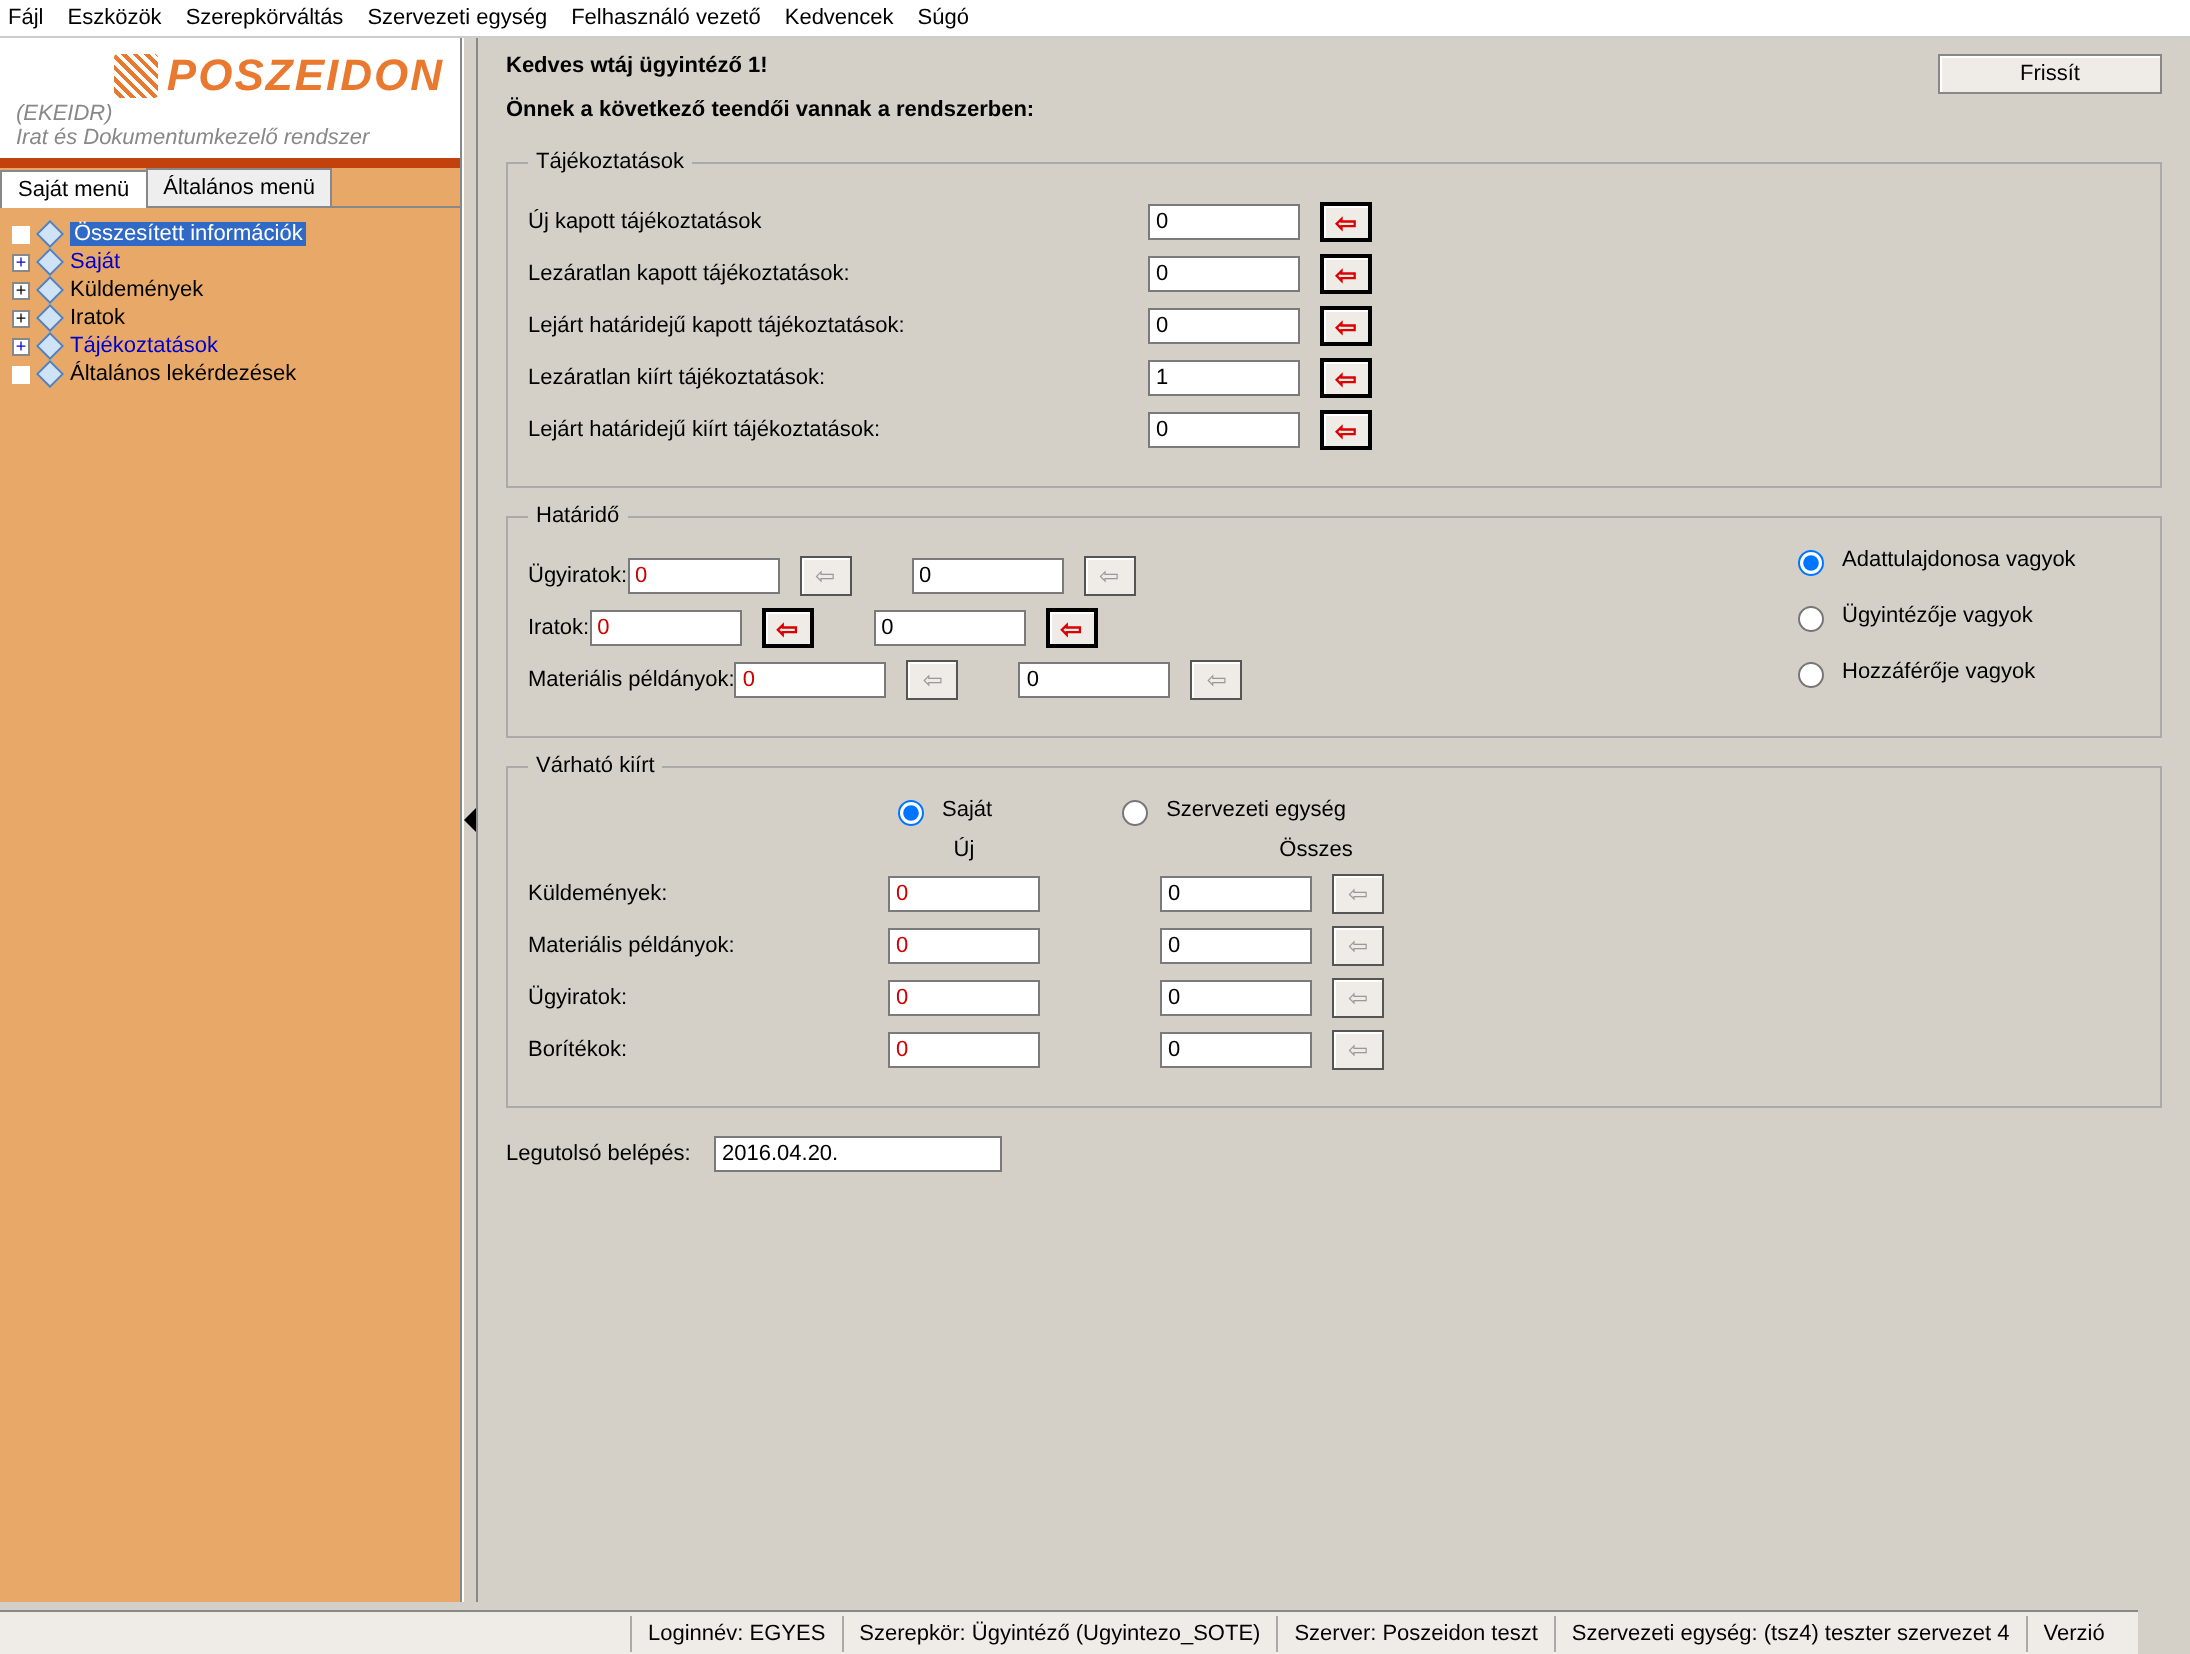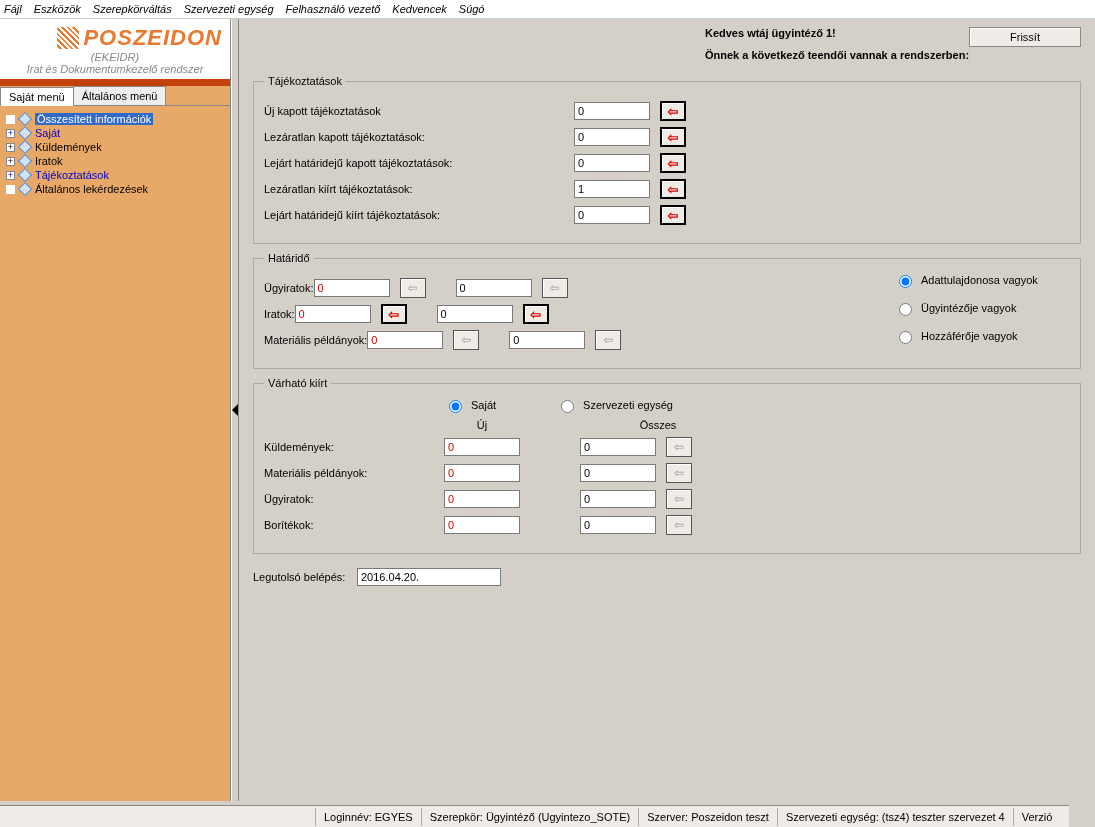--- a/index.html
+++ b/index.html
@@ -11,38 +11,37 @@
     width: 1095px;
     height: 827px;
     overflow: hidden;
   }
   .menubar {
     background: #fff;
     padding: 3px 4px;
     border-bottom: 1px solid #ccc;
     display: flex;
     gap: 12px;
-    font-style: italic;
   }
   .menubar span { cursor: default; }
   .app-body {
     display: flex;
     height: 782px;
   }
   .sidebar {
     width: 231px;
     background: #e8a968;
     position: relative;
     border-right: 1px solid #888;
   }
   .logo-area {
     background: #fff;
     padding: 6px 8px 4px 8px;
-    border-bottom: 7px solid #c2410c;
-    text-align: center;
+    border-bottom: 5px solid #c2410c;
+    text-align: left;
   }
   .logo-main {
     color: #e8792f;
     font-weight: bold;
     font-style: italic;
     font-size: 22px;
     letter-spacing: 1px;
     display:flex; align-items:center; justify-content:flex-end; gap:4px;
   }
   .logo-icon {
@@ -97,21 +96,21 @@
   .splitter-arrow {
     width:0;height:0;border-top:6px solid transparent;border-bottom:6px solid transparent;border-right:6px solid #000;
   }
   .main {
     flex:1;
     background:#d4d0c8;
     padding:8px 14px 8px 14px;
     position:relative;
     overflow:auto;
   }
-  .topline { display:flex; justify-content:flex-end; align-items:flex-start; }
+  .topline { display:flex; justify-content:space-between; align-items:flex-start; }
   .greeting { font-weight:bold; margin-bottom:10px; }
   .subhead { font-weight:bold; margin-bottom:14px; }
   .btn {
     background:#efece7; border:1px solid #888; padding:3px 40px;
     font-family:inherit; font-size:11px;
     box-shadow: inset 1px 1px 0 #fff;
   }
   fieldset {
     border:1px solid #aaa; margin:0 0 8px 0; padding:8px 10px 12px 10px;
   }

